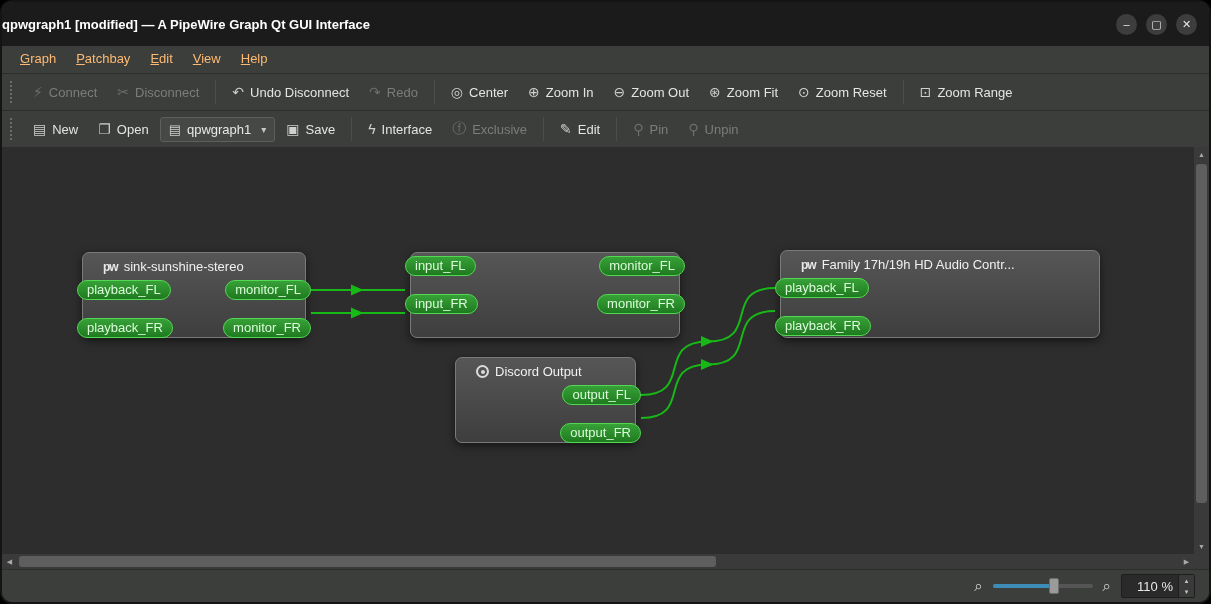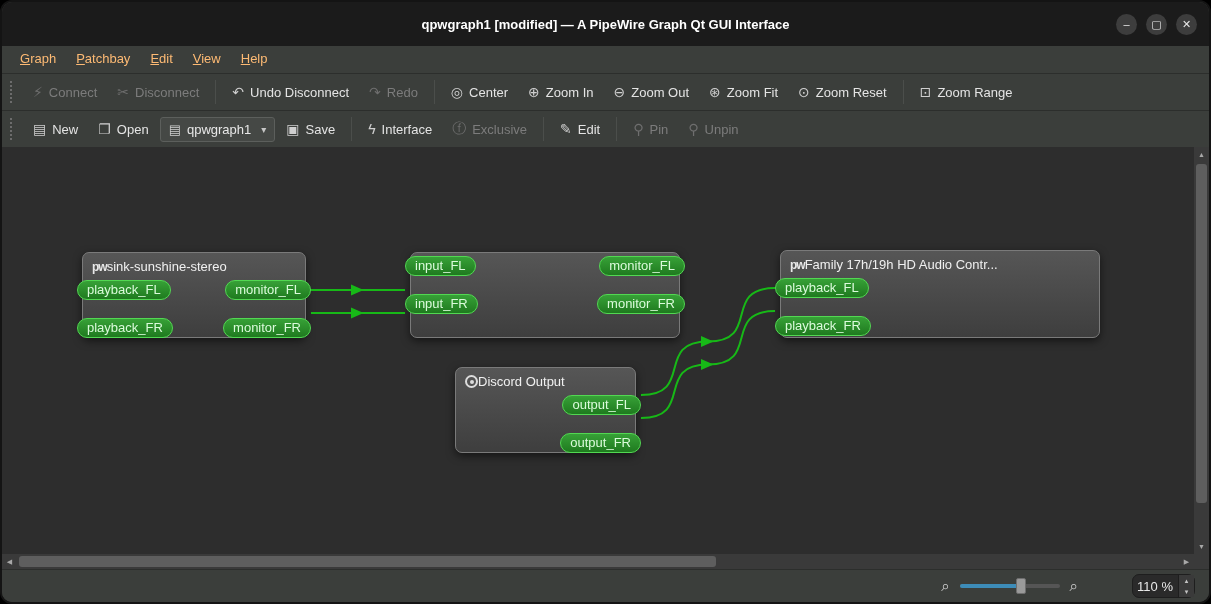--- a/index.html
+++ b/index.html
@@ -4,21 +4,21 @@
 <style>
   * { margin:0; padding:0; box-sizing:border-box; }
   html,body { background:#000; font-family:"Liberation Sans","DejaVu Sans",sans-serif; }
   body { width:1211px; height:604px; overflow:hidden; }
 
   .window { width:1211px; height:604px; background:#3b3e3b; border:2px solid #141414;
             border-radius:12px; overflow:hidden; display:flex; flex-direction:column; }
 
   
   .titlebar { height:44px; background:#1b1b1b; position:relative; flex:none;
-              display:flex; align-items:center; justify-content:center; }
+              display:flex; align-items:center; justify-content:flex-start; }
   .title { color:#ffffff; font-size:13px; font-weight:bold; }
   .win-controls { position:absolute; right:12px; top:0; bottom:0; display:flex; align-items:center; gap:9px; }
   .win-btn { width:21px; height:21px; border-radius:50%; background:#3d3d3d; color:#e8e8e8;
              font-size:11px; line-height:21px; text-align:center; cursor:default; }
 
   
   .menubar { height:27px; background:#3b3e3b; display:flex; align-items:stretch; padding-left:8px; flex:none; }
   .menu-item { display:inline-block; padding:5px 10px; color:#fdba74; font-size:13px; }
   .menu-item::first-letter { text-decoration:underline; }
 
@@ -37,21 +37,21 @@
   .tb-combo .tb-icon { font-size:13px; color:#cfcfcf; }
   .combo-arrow { font-size:10px; color:#c6c6c6; margin-left:4px; }
 
   
   .canvas-wrap { flex:1; position:relative; background:#2d2d2d; }
   .canvas { position:absolute; left:0; top:0; right:15px; bottom:15px; background:#2d2d2d; overflow:hidden; }
   #wires { position:absolute; left:0; top:0; z-index:5; pointer-events:none; }
 
   .node { position:absolute; background:linear-gradient(180deg,#565656,#3e3e3e);
           border:1px solid #7a7a7a; border-radius:7px; box-shadow:0 3px 8px rgba(0,0,0,.55); }
-  .node-header { display:flex; align-items:center; padding:6px 9px 3px 9px; overflow:hidden; }
+  .node-header { display:flex; align-items:center; gap:6px; padding:6px 9px 3px 20px; overflow:hidden; }
   .node-title { color:#f0f0f0; font-size:13px; font-weight:normal; white-space:nowrap;
                 overflow:hidden; text-overflow:ellipsis; }
   .node-icon.pw { font-size:12px; font-weight:bold; color:#e8e8e8; letter-spacing:-1px; }
   .node-icon.app { width:13px; height:13px; flex:none; border:2px solid #dcdcdc; border-radius:50%; position:relative; }
   .node-icon.app::after { content:""; position:absolute; left:2.5px; top:2.5px; width:4px; height:4px;
                           background:#dcdcdc; border-radius:50%; }
   .node-body { display:flex; justify-content:space-between; padding-top:3px; }
   .ports { display:flex; flex-direction:column; gap:18px; }
   .ports.left  { align-items:flex-start; margin-left:-6px; }
   .ports.right { align-items:flex-end; margin-right:-6px; margin-left:auto; }
@@ -74,21 +74,21 @@
   
   .statusbar { height:33px; background:#3b3e3b; border-top:1px solid #2c2e2c; flex:none;
                display:flex; align-items:center; justify-content:flex-end; gap:10px; padding:0 14px; }
   .sb-mag { color:#cfcfcf; font-size:15px; }
   .slider { position:relative; width:100px; height:18px; }
   .slider-track { position:absolute; left:0; right:0; top:7px; height:4px; background:#555; border-radius:2px; }
   .slider-fill { height:100%; width:58%; background:#3d8cb8; border-radius:2px; }
   .slider-handle { position:absolute; left:56%; top:1px; width:10px; height:16px;
                    background:#9a9a9a; border:1px solid #6e6e6e; border-radius:2px; }
   .spinbox { display:flex; align-items:center; height:24px; background:#2a2a2a;
-             border:1px solid #1e1e1e; border-radius:7px; padding-left:0;margin-left:44px; }
+             border:1px solid #1e1e1e; border-radius:2px; padding-left:11px; }
   .spin-value { color:#e8e8e8; font-size:13px; min-width:40px; text-align:right; }
   .spin-arrows { display:flex; flex-direction:column; width:16px; margin-left:5px;
                  border-left:1px solid #1e1e1e; }
   .spin-arrows div { height:11px; font-size:7px; line-height:11px; text-align:center;
                      color:#c4c4c4; background:#3a3a3a; }
 </style>
 </head>
 <body>
 
 <div class="window">
@@ -248,21 +248,21 @@
             <span class="node-title">Family 17h/19h HD Audio Contr...</span>
           </div>
           <div class="node-body">
             <div class="ports left">
               <div class="port in">playback_FL</div>
               <div class="port in">playback_FR</div>
             </div>
             <div class="ports right"></div>
           </div>
         </div>
-        <div class="node" style="left: 453px; top: 220px; width: 181px; height: 86px; text-align: right;">
+        <div class="node" style="left: 453px; top: 210px; width: 181px; height: 86px; text-align: right;">
           <div class="node-header">
             <span class="node-icon app"></span>
             <span class="node-title">Discord Output</span>
           </div>
           <div class="node-body">
             <div class="ports left"></div>
             <div class="ports right">
               <div class="port out">output_FL</div>
               <div class="port out">output_FR</div>
             </div>

